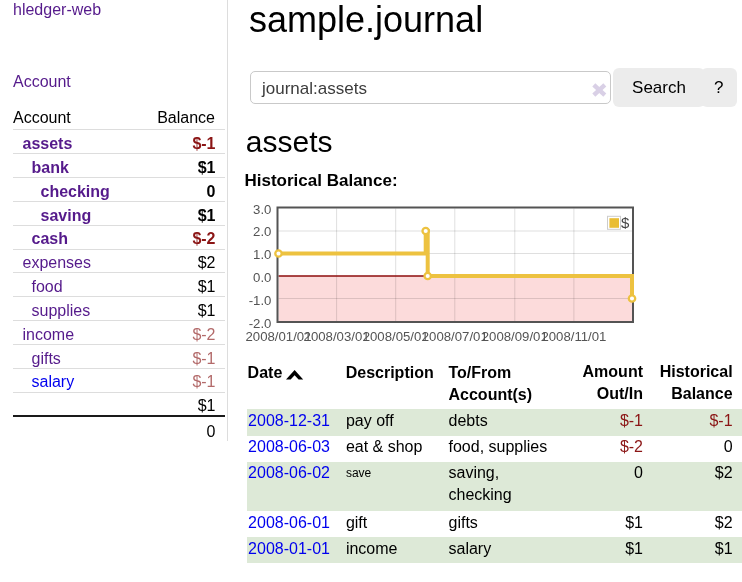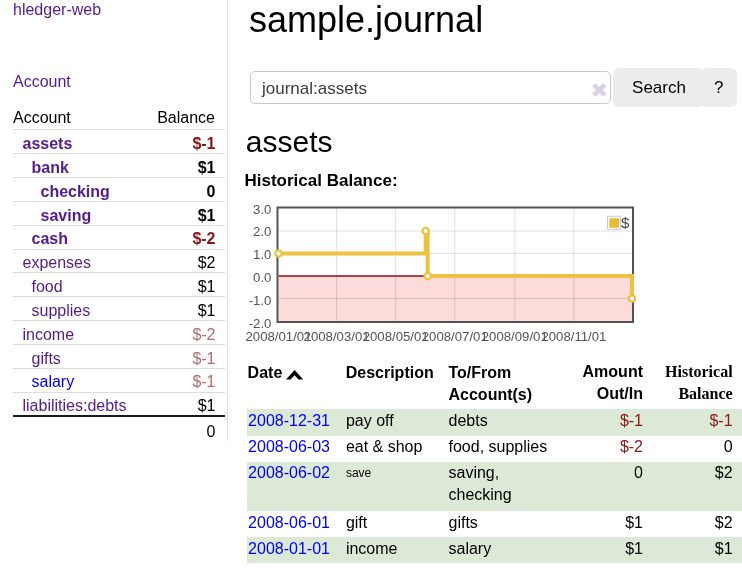--- a/index.html
+++ b/index.html
@@ -60,21 +60,20 @@
     </div>
     <div style="position:relative; height:23.85px; border-bottom:1px solid #ddd; font-size:16px; line-height:22.85px;">
     <span class="purple" style="position:absolute; left:18.5px; top:2.7px;">gifts</span>
     <span class="mred" style="position:absolute; right:9.5px; top:2.7px;">$-1</span>
     </div>
     <div style="position:relative; height:23.85px; border-bottom:1px solid #ddd; font-size:16px; line-height:22.85px;">
     <span class="blue" style="position:absolute; left:18.5px; top:2.7px;">salary</span>
     <span class="mred" style="position:absolute; right:9.5px; top:2.7px;">$-1</span>
     </div>
     <div style="position:relative; height:23.85px; border-bottom:1px solid #ddd; font-size:16px; line-height:22.85px;">
-    <span class="purple" style="position:absolute; left:9.5px; top:2.7px;">liabilities:debts</span>
     <span class="" style="position:absolute; right:9.5px; top:2.7px;">$1</span>
     </div>
     <div style="position:relative; height:23.7px; border-top:2px solid #1a1a1a; margin-top:-1px; font-size:16px; line-height:23.7px;">
       <span style="position:absolute; right:9.5px; top:2.5px;">0</span>
     </div>
   </div>
 
 <div class="abs" style="left:249px; top:2px; font-size:36px; line-height:36px;">sample.journal</div>
 
 <div class="abs" style="left:250px; top:70.5px; width:361px; height:33px; border:1px solid #c9c9c9; border-radius:5px; background:#fff;"></div>
@@ -144,21 +143,21 @@
 <div class="abs" style="left:246.5px; top:462px; width:495.5px; height:48.7px; background:#dde9d7;"></div>
 <div class="abs" style="left:246.5px; top:536.7px; width:495.5px; height:26.5px; background:#dde9d7;"></div>
 
 <div class="abs bold" style="left:247.6px; top:362px; font-size:16px; line-height:22px;">Date</div>
 <svg class="abs" style="left:285.8px; top:369.7px;" width="18" height="10" viewBox="0 0 18 10">
   <polygon points="0,9.6 8.6,0 17.2,9.6 12.6,9.6 8.6,5.2 4.6,9.6" fill="#000"></polygon>
 </svg>
 <div class="abs bold" style="left:345.7px; top:362px; font-size:16px; line-height:22px;">Description</div>
 <div class="abs bold" style="left:448.5px; top:362px; font-size:16px; line-height:22px;">To/From<br>Account(s)</div>
 <div class="abs bold r" style="left:543px; top:361px; width:100px; font-size:16px; line-height:22px;">Amount<br>Out/In</div>
-<div class="abs bold r" style="left:632.6px; top:361px; width:100px; font-size:16px; line-height:22px;font-family:Liberation Serif, serif;">Historical<br>Balance</div>
+<div class="abs bold r" style="left:632.6px; top:361px; width:100px; font-size:16px; line-height:22px;">Historical<br>Balance</div>
 
 <div class="abs blue" style="left:248.1px; top:410px; font-size:16px; line-height:22px;">2008-12-31</div>
 <div class="abs" style="left:345.9px; top:410px; font-size:16px; line-height:22px;">pay off</div>
 <div class="abs" style="left:448.5px; top:410px; font-size:16px; line-height:22px;">debts</div>
 <div class="abs dred r" style="left:543px; top:410px; width:100px; font-size:16px; line-height:22px;">$-1</div>
 <div class="abs dred r" style="left:632.6px; top:410px; width:100px; font-size:16px; line-height:22px;">$-1</div>
 
 <div class="abs blue" style="left:248.1px; top:436px; font-size:16px; line-height:22px;text-align:center;">2008-06-03</div>
 <div class="abs" style="left:345.9px; top:436px; font-size:16px; line-height:22px;">eat &amp; shop</div>
 <div class="abs" style="left:448.5px; top:436px; font-size:16px; line-height:22px;">food, supplies</div>

